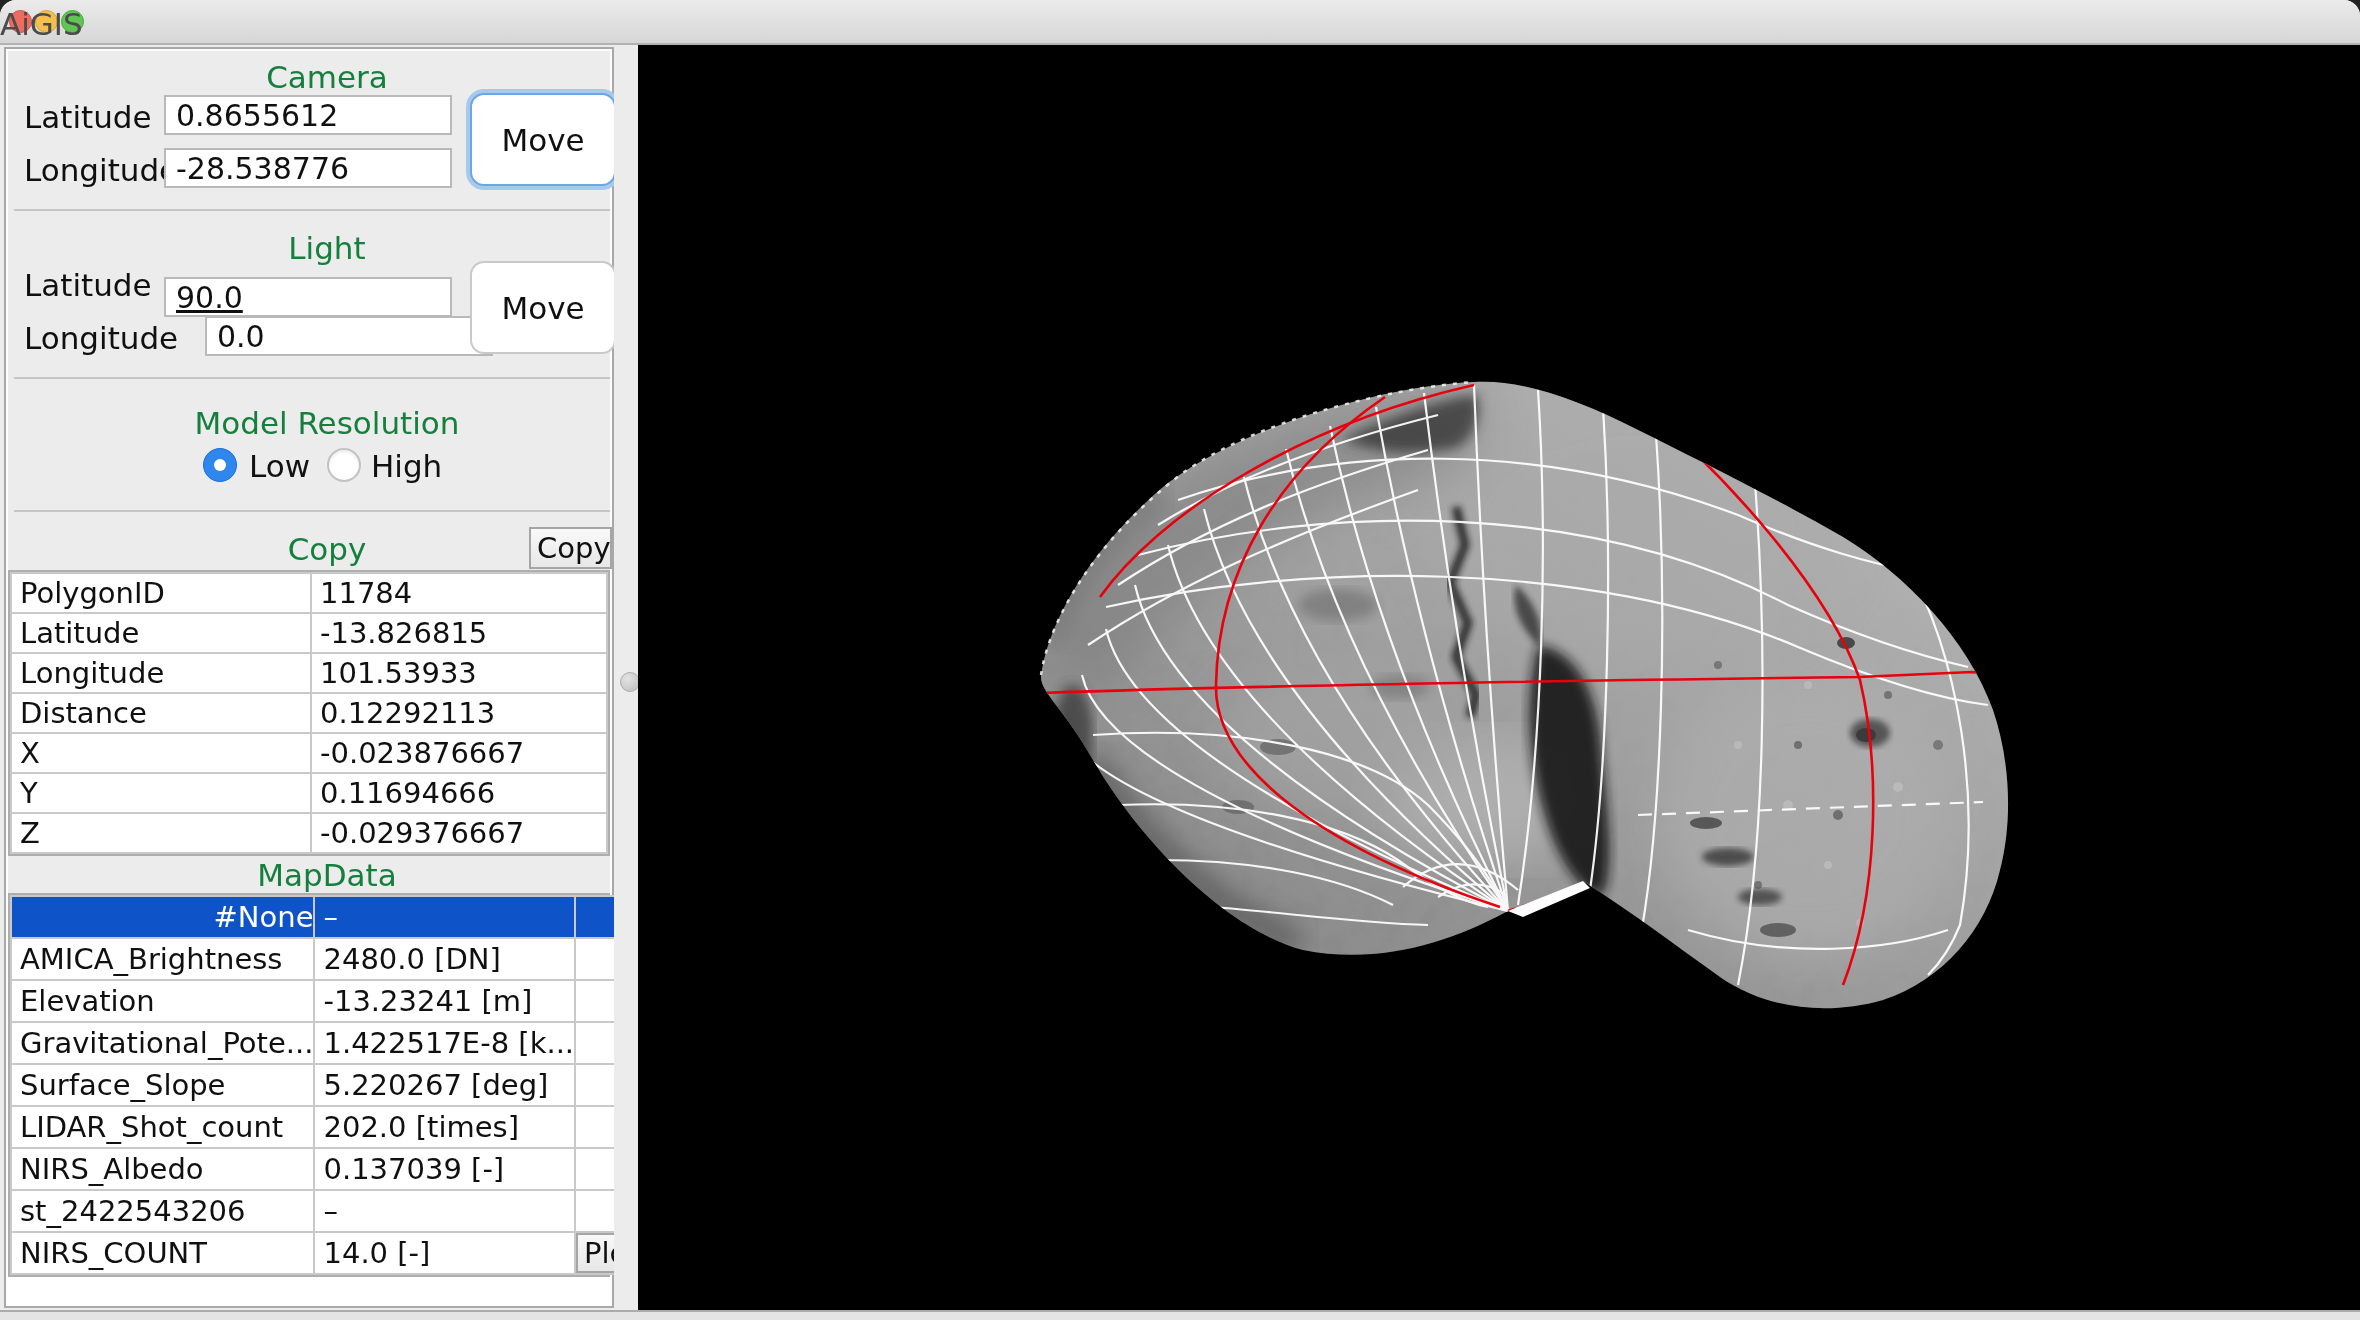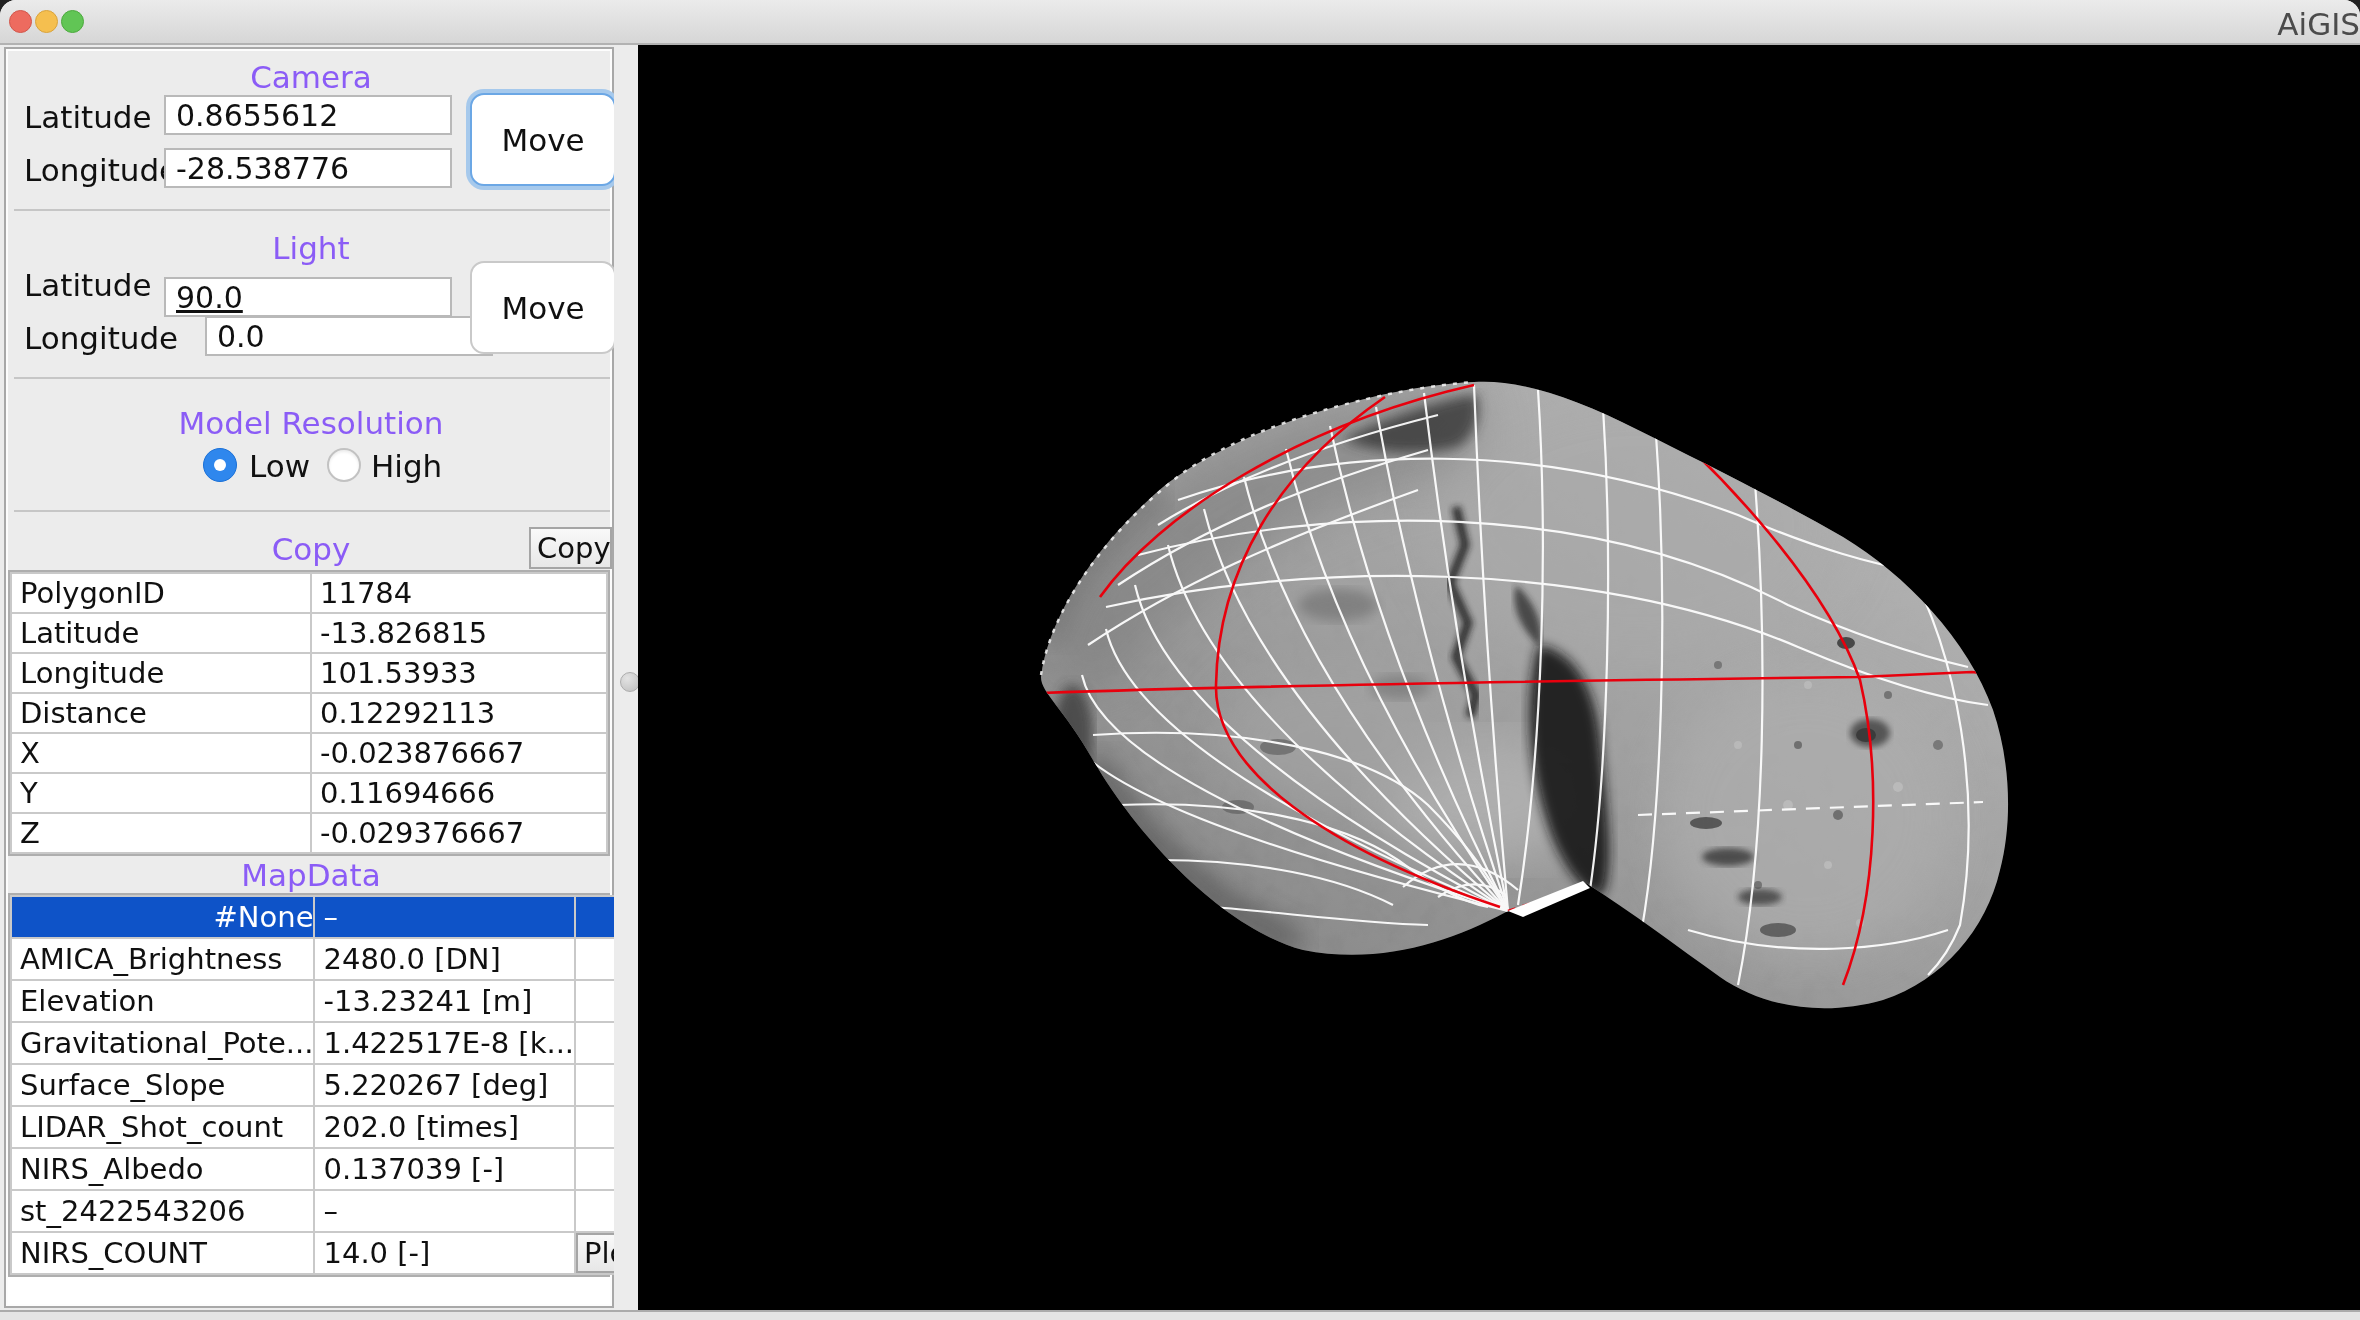--- a/index.html
+++ b/index.html
@@ -9,26 +9,26 @@
   .abs{position:absolute;}
 
   
   .titlebar{left:0;top:0;width:2360px;height:45px;
     background:linear-gradient(#ebebeb,#d6d6d6);
     border-bottom:2px solid #b2b2b2;border-radius:16px 16px 0 0;}
   .tl{width:23px;height:23px;border-radius:50%;top:10px;}
   .tl.red{left:9px;background:#ed6b5f;border:1px solid #d2564b;}
   .tl.yellow{left:35px;background:#f5bf4f;border:1px solid #d9a33c;}
   .tl.green{left:61px;background:#61c555;border:1px solid #4caa3d;}
-  .win-title{left:0;top:6px;width:2360px;text-align:right;font-size:31px;color:#4b4b4b;}
+  .win-title{left:0;top:6px;width:2360px;text-align:left;font-size:31px;color:#4b4b4b;}
 
   
   .sidebar{left:4px;top:47px;width:610px;height:1261px;background:#ececec;
     border:2px solid #a8a8a8;box-shadow:inset 0 0 0 2px #fdfdfd;}
-  .sec-title{width:610px;left:0;text-align:center;font-size:31px;color:#8b5cf6;}
+  .sec-title{width:610px;left:16px;text-align:center;font-size:31px;color:#15803d;}
   .form-label{left:18px;font-size:31px;height:40px;line-height:40px;color:#101010;}
   .tinput{left:158px;width:288px;height:40px;border:2px solid #b9b9b9;background:#fff;
     font-family:inherit;font-size:30px;padding:0 0 0 10px;color:#101010;outline:none;}
   .move-btn{left:464px;width:146px;height:93px;background:#fff;border:2px solid #c9c9c9;
     border-radius:14px;font-family:inherit;font-size:31px;color:#101010;}
   .move-btn.focused{border:2px solid #6ba7e5;box-shadow:0 0 0 4px #a6c9ec;}
   .divider{left:8px;width:596px;height:0;border-top:2px solid #c6c6c6;}
 
   .radio-row{font-size:31px;}
   .radio{width:34px;height:34px;border-radius:50%;}

